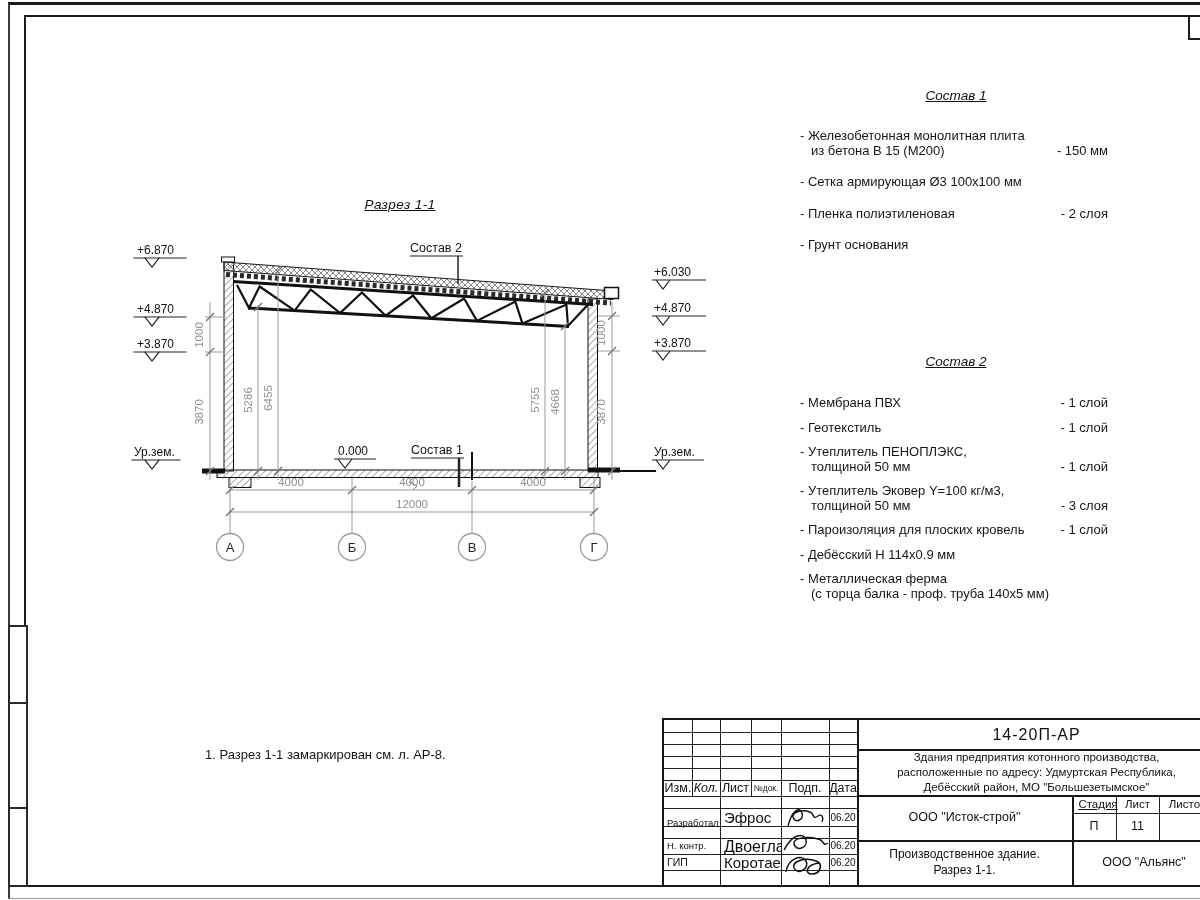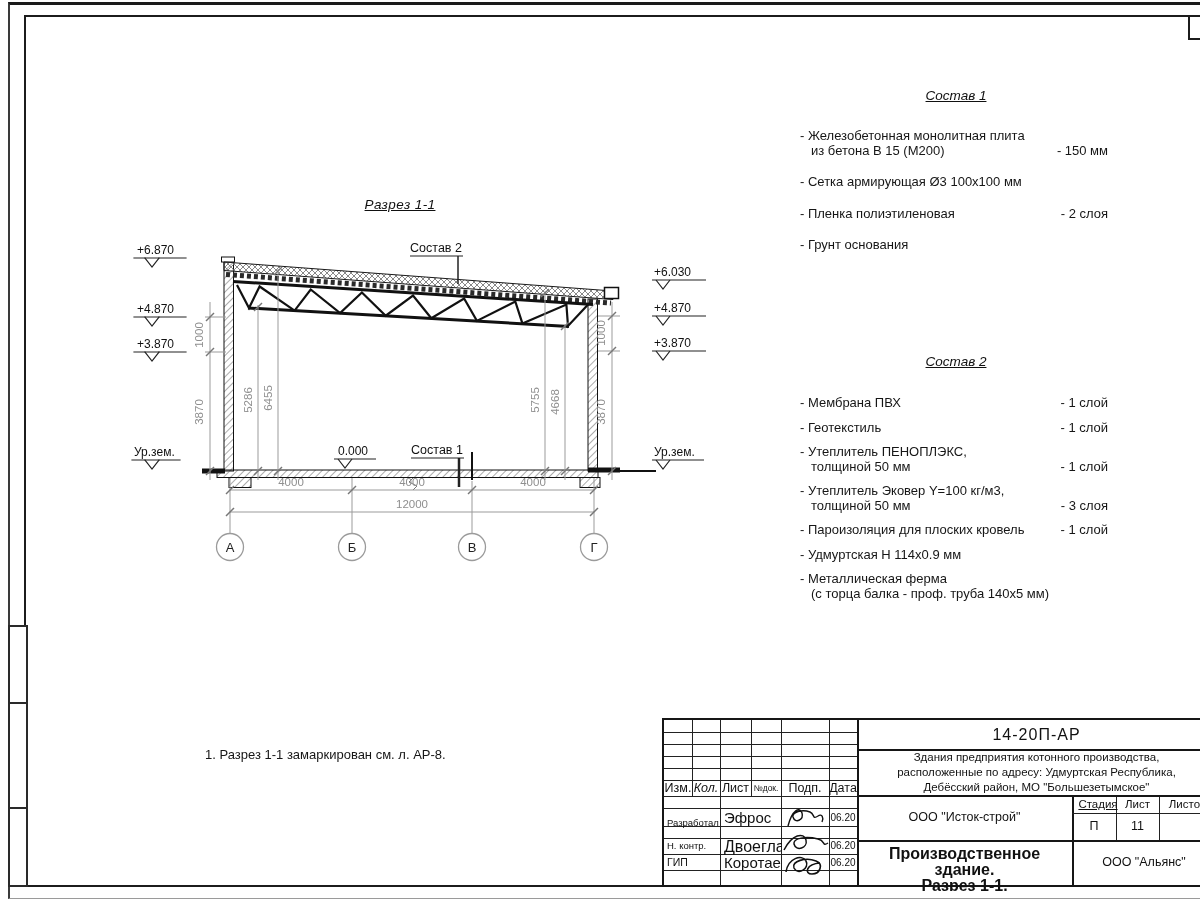--- a/index.html
+++ b/index.html
@@ -38,21 +38,21 @@
   .tb-h2{position:absolute;height:0;border-top:2px solid #161616;}
   .tb-txt{position:absolute;overflow:hidden;color:#111;}
   .c{text-align:center;}
   .hdr{font-size:12.5px;line-height:16px;}
   .small{font-size:9.5px;line-height:16px;}
   .name{font-size:15px;line-height:17px;}
   .date{font-size:10px;line-height:17px;text-align:center;}
   #tb-docnum{font-size:16px;line-height:29px;letter-spacing:1px;}
   #tb-project{font-size:11.5px;line-height:15px;padding-top:1px;}
   #tb-org1{font-size:12.5px;line-height:45px;}
-  #tb-object{font-size:16px;line-height:16px;padding-top:6px;font-weight:bold;}
+  #tb-object{font-size:12px;line-height:16px;padding-top:6px;}
   #tb-org2{font-size:12.5px;line-height:45px;}
   .stage-hdr{font-size:11.5px;line-height:18px;}
   .stage-val{font-size:12.5px;line-height:26px;}
   svg text{font-family:"Liberation Sans",sans-serif;}
   .dimtxt{font-size:11.5px;fill:#8f8f8f;}
   .marktxt{font-size:12px;fill:#111;}
   .axtxt{font-size:13px;fill:#222;}
   .ledtxt{font-size:12.5px;fill:#111;}
 </style>
 </head>
@@ -275,21 +275,21 @@
     <div class="s-val">- 3 слоя</div>
   </div>
   <div class="s-item">
     <div class="s-text">
         <div class="l1">- Пароизоляция для плоских кровель</div>
       </div>
     <div class="s-val">- 1 слой</div>
   </div>
   <div class="s-item">
     <div class="s-text">
-        <div class="l1">- Удмуртская Н 114х0.9 мм</div>
+        <div class="l1">- Дебёсский Н 114х0.9 мм</div>
       </div>
     <div class="s-val"></div>
   </div>
   <div class="s-item">
     <div class="s-text">
         <div class="l1">- Металлическая ферма</div>
         <div class="l2">(с торца балка - проф. труба 140х5 мм)</div>
       </div>
     <div class="s-val"></div>
   </div>

